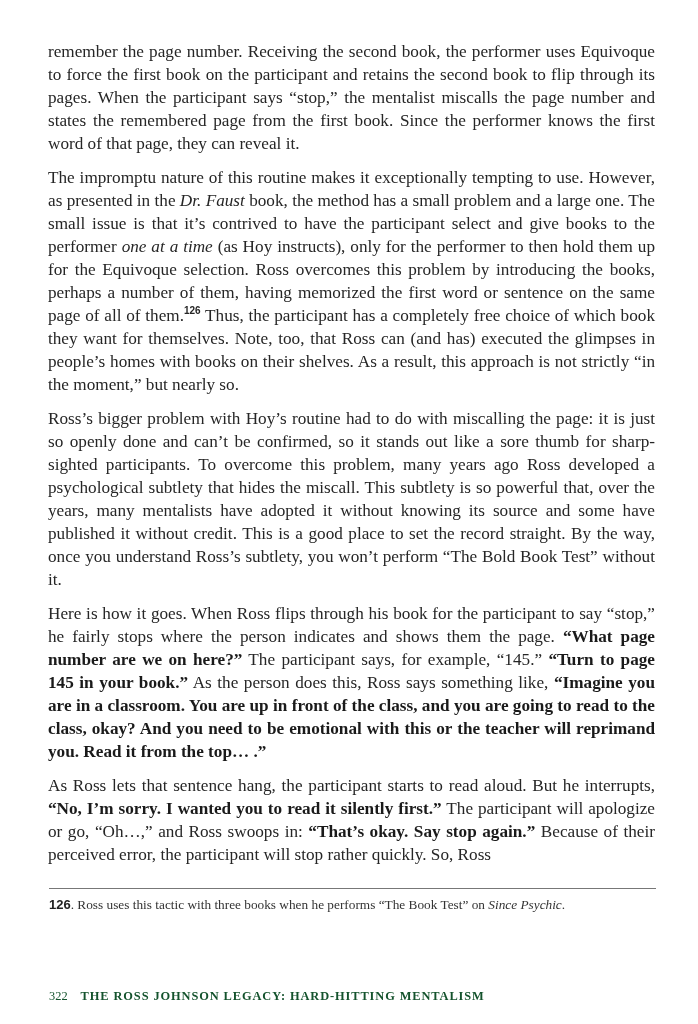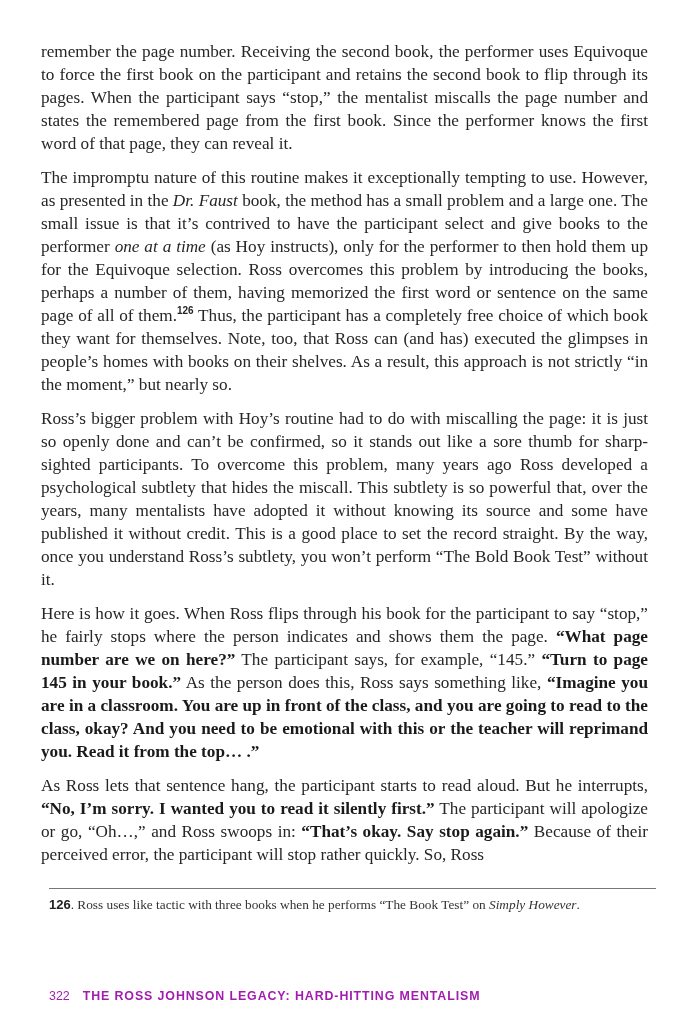--- a/index.html
+++ b/index.html
@@ -1,18 +1,18 @@
 <!DOCTYPE html>
 <html><head>
 <meta charset="utf-8">
 <style>
   html, body { margin: 0; padding: 0; background: #ffffff; }
   body { width: 698px; height: 1024px; overflow: hidden; position: relative; }
   .page {
-    position: absolute; left: 41px; top: 40px; width: 607px;
+    position: absolute; left: 48px; top: 40px; width: 607px;
     font-family: "Liberation Serif", "DejaVu Serif", serif;
     font-size: 17.2px; line-height: 23px; color: #262626;
     text-align: justify;
   }
   .para { margin: 0 0 11px 0; }
   .para b { font-weight: bold; color: #1a1a1a; }
   .para i { }
   .fnref { font-size: 10px; vertical-align: super; line-height: 0; font-weight: bold; font-family: "Liberation Sans", sans-serif; }
   .rule {
     position: absolute; left: 49px; top: 888px; width: 607px; height: 0;
@@ -21,38 +21,38 @@
   .footnote {
     position: absolute; left: 49px; top: 896px; width: 620px;
     font-family: "Liberation Serif", "DejaVu Serif", serif;
     font-size: 13.3px; line-height: 18px; color: #333;
     white-space: nowrap;
   }
   .footnote .fn-num { font-family: "Liberation Sans", sans-serif; font-weight: bold; font-size: 13px; color: #222; }
   .footnote i { font-style: italic; }
   .footer {
     position: absolute; left: 49px; top: 989px;
-    font-family: Liberation Sans, sans-serif;
-    font-size: 12.4px; letter-spacing: 0.9px; color: #a21caf; font-weight: bold;
+    font-family: Liberation Serif, serif;
+    font-size: 12.4px; letter-spacing: 0.9px; color: #14532d; font-weight: bold;
     white-space: nowrap;
   }
   .footer .pno { font-weight: normal; margin-right: 13px; letter-spacing: 0; }
 </style>
 </head>
 <body>
 
 <div class="page">
   <p class="para"><span>remember the page number. Receiving the second book, the performer uses Equivoque to force the first book on the participant and retains the second book to flip through its pages. When the participant says “stop,” the mentalist miscalls the page number and states the remembered page from the first book. Since the performer knows the first word of that page, they can reveal it.</span></p>
   <p class="para"><span>The impromptu nature of this routine makes it exceptionally tempting to use. However, as presented in the </span><i>Dr. Faust</i><span> book, the method has a small problem and a large one. The small issue is that it’s contrived to have the participant select and give books to the performer </span><i>one at a time</i><span> (as Hoy instructs), only for the performer to then hold them up for the Equivoque selection. Ross overcomes this problem by introducing the books, perhaps a number of them, having memorized the first word or sentence on the same page of all of them.</span><span class="fnref">126</span><span> Thus, the participant has a completely free choice of which book they want for themselves. Note, too, that Ross can (and has) executed the glimpses in people’s homes with books on their shelves. As a result, this approach is not strictly “in the moment,” but nearly so.</span></p>
   <p class="para"><span>Ross’s bigger problem with Hoy’s routine had to do with miscalling the page: it is just so openly done and can’t be confirmed, so it stands out like a sore thumb for sharp-sighted participants. To overcome this problem, many years ago Ross developed a psychological subtlety that hides the miscall. This subtlety is so powerful that, over the years, many mentalists have adopted it without knowing its source and some have published it without credit. This is a good place to set the record straight. By the way, once you understand Ross’s subtlety, you won’t perform “The Bold Book Test” without it.</span></p>
   <p class="para"><span>Here is how it goes. When Ross flips through his book for the participant to say “stop,” he fairly stops where the person indicates and shows them the page. </span><b>“What page number are we on here?”</b><span> The participant says, for example, “145.” </span><b>“Turn to page 145 in your book.”</b><span> As the person does this, Ross says something like, </span><b>“Imagine you are in a classroom. You are up in front of the class, and you are going to read to the class, okay? And you need to be emotional with this or the teacher will reprimand you. Read it from the top… .”</b></p>
   <p class="para"><span>As Ross lets that sentence hang, the participant starts to read aloud. But he interrupts, </span><b>“No, I’m sorry. I wanted you to read it silently first.”</b><span> The participant will apologize or go, “Oh…,” and Ross swoops in: </span><b>“That’s okay. Say stop again.”</b><span> Because of their perceived error, the participant will stop rather quickly. So, Ross</span></p>
 </div>
 
 <div class="rule"></div>
 
 <div class="footnote">
-  <span class="fn-num">126</span><span>. Ross uses like tactic with three books when he performs “The Book Test” on </span><i>Simply However</i><span>.</span>
+  <span class="fn-num">126</span><span>. Ross uses this tactic with three books when he performs “The Book Test” on </span><i>Since Psychic</i><span>.</span>
 </div>
 
 <div class="footer">
   <span class="pno">322</span><span>THE ROSS JOHNSON LEGACY: HARD-HITTING MENTALISM</span>
 </div>
 
 </body></html>

